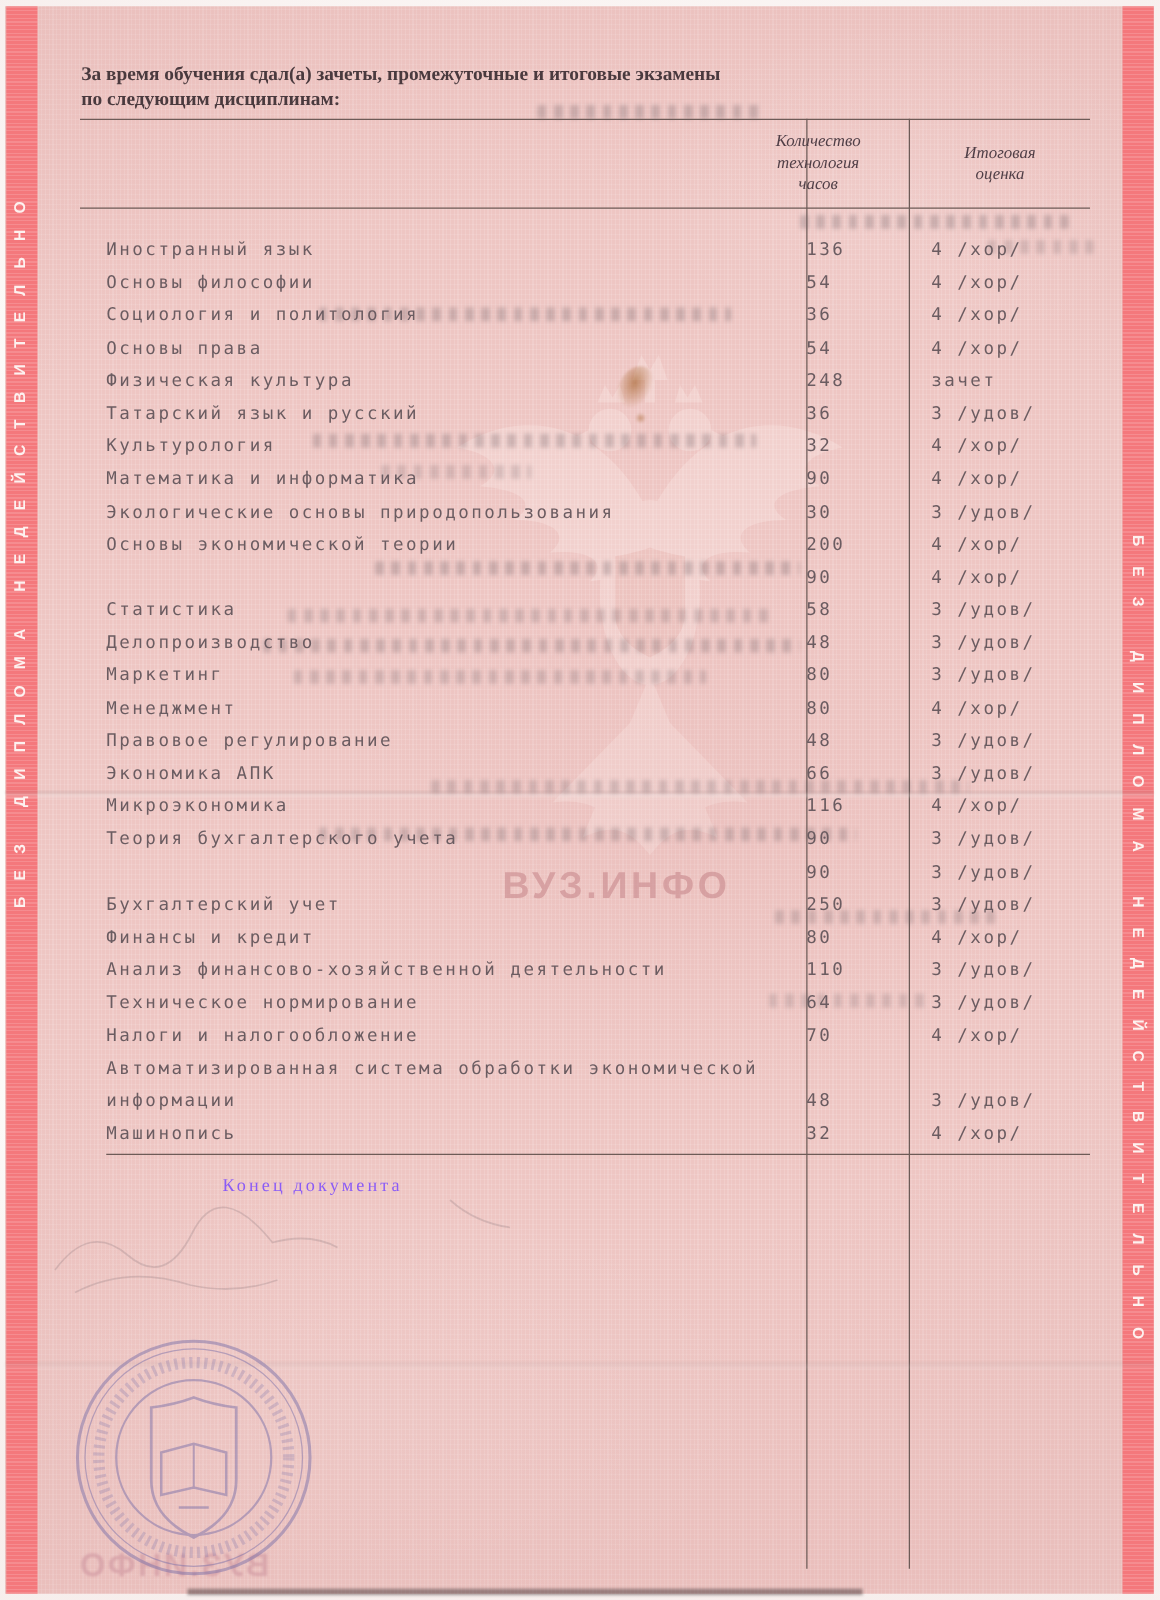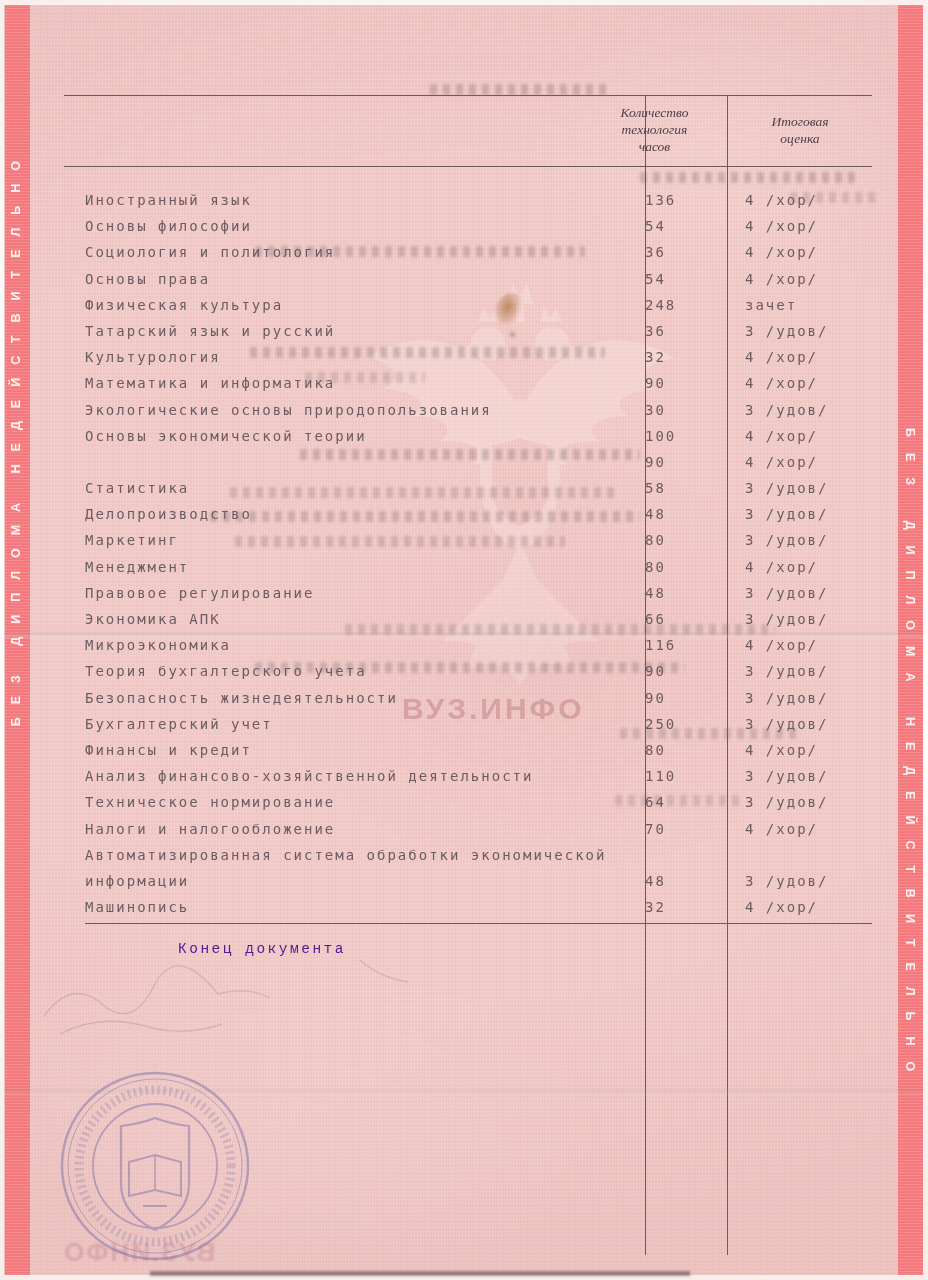--- a/index.html
+++ b/index.html
@@ -39,22 +39,22 @@
   #colhead-name{left:65px;top:122px;width:580px;}
   #colhead-hours{left:614px;top:104px;width:81px;}
   #colhead-grade{left:728px;top:113px;width:144px;text-align:center;}
   
   #rows{position:absolute;left:65px;top:190px;width:807px;
     font-family:"DejaVu Sans Mono", monospace;font-size:14px;color:#6b5c61;letter-spacing:2px;}
   .row{position:relative;height:26.2px;white-space:nowrap;}
   .row .nm{position:absolute;left:20px;top:2px;}
   .row .hrs{position:absolute;left:580px;top:2px;width:82px;text-align:left;letter-spacing:2px;}
   .row .grd{position:absolute;left:680px;top:2px;}
-  #end-doc{position:absolute;left:178px;top:941px;font-family:Liberation Mono, monospace;
-    font-size:14.5px;color:#4c1d95;letter-spacing:2.5px;}
+  #end-doc{position:absolute;left:178px;top:941px;font-family:Liberation Serif, serif;
+    font-size:14.5px;color:#8b5cf6;letter-spacing:2.5px;}
   
   #eagle{position:absolute;left:358px;top:262px;opacity:.55;pointer-events:none;}
   #wm-center{position:absolute;left:402px;top:692px;font-family:"Liberation Sans",sans-serif;
     font-weight:bold;font-size:30px;letter-spacing:3px;color:#c9898d;opacity:.6;filter:blur(.6px);}
   #wm-mirror{position:absolute;left:62px;top:1237px;font-family:"Liberation Sans",sans-serif;
     font-weight:bold;font-size:26px;letter-spacing:2px;color:#cc919c;opacity:.55;
     transform:scaleX(-1);filter:blur(.8px);}
   
   .ghost{position:absolute;height:11px;opacity:.42;filter:blur(1.6px);border-radius:2px;
     background:repeating-linear-gradient(90deg, rgba(104,90,96,.65) 0 7px, rgba(104,90,96,0) 7px 13px);}
@@ -117,20 +117,24 @@
   </svg>
 
   <div class="texture"></div>
   <div class="blotches"></div>
 
   <div id="band-left" class="band texture-inner"></div>
   <div id="band-right" class="band texture-inner"></div>
   <div id="band-text-left" class="band-text">БЕЗ ДИПЛОМА НЕДЕЙСТВИТЕЛЬНО</div>
   <div id="band-text-right" class="band-text">БЕЗ ДИПЛОМА НЕДЕЙСТВИТЕЛЬНО</div>
 
+  <div id="intro">
+    <div>За время обучения сдал(а) зачеты, промежуточные и итоговые экзамены</div>
+    <div>по следующим дисциплинам:</div>
+  </div>
 
   <div class="hline" style="left:64px;top:95px;width:808px;"></div>
   <div class="hline" style="left:64px;top:166px;width:808px;"></div>
   <div class="hline" style="left:85px;top:923px;width:787px;"></div>
   <div class="vline" style="left:645px;top:95px;height:1160px;"></div>
   <div class="vline" style="left:727px;top:95px;height:1160px;"></div>
 
   <div id="colhead-hours" class="colhead">
     <div>Количество</div>
     <div>технология</div>
@@ -182,21 +186,21 @@
         <span class="hrs">90</span>
         <span class="grd">4 /хор/</span>
       </div>
       <div class="row">
         <span class="nm">Экологические основы природопользования</span>
         <span class="hrs">30</span>
         <span class="grd">3 /удов/</span>
       </div>
       <div class="row">
         <span class="nm">Основы экономической теории</span>
-        <span class="hrs">100</span>
+        <span class="hrs">200</span>
         <span class="grd">4 /хор/</span>
       </div>
       <div class="row">
         <span class="hrs">90</span>
         <span class="grd">4 /хор/</span>
       </div>
       <div class="row">
         <span class="nm">Статистика</span>
         <span class="hrs">58</span>
         <span class="grd">3 /удов/</span>
@@ -230,21 +234,20 @@
         <span class="nm">Микроэкономика</span>
         <span class="hrs">116</span>
         <span class="grd">4 /хор/</span>
       </div>
       <div class="row">
         <span class="nm">Теория бухгалтерского учета</span>
         <span class="hrs">90</span>
         <span class="grd">3 /удов/</span>
       </div>
       <div class="row">
-        <span class="nm">Безопасность жизнедеятельности</span>
         <span class="hrs">90</span>
         <span class="grd">3 /удов/</span>
       </div>
       <div class="row">
         <span class="nm">Бухгалтерский учет</span>
         <span class="hrs">250</span>
         <span class="grd">3 /удов/</span>
       </div>
       <div class="row">
         <span class="nm">Финансы и кредит</span>

